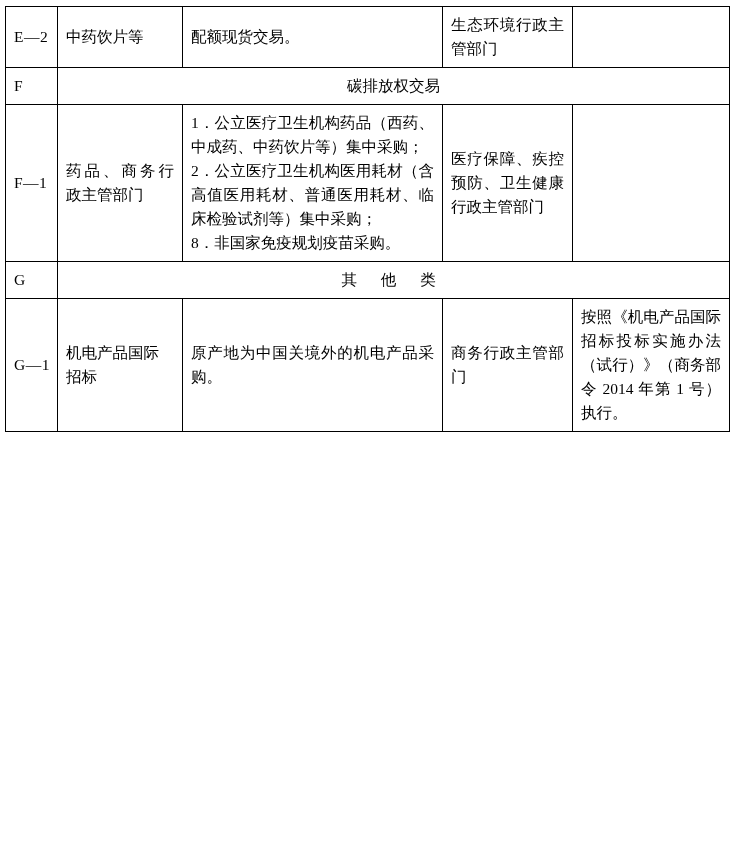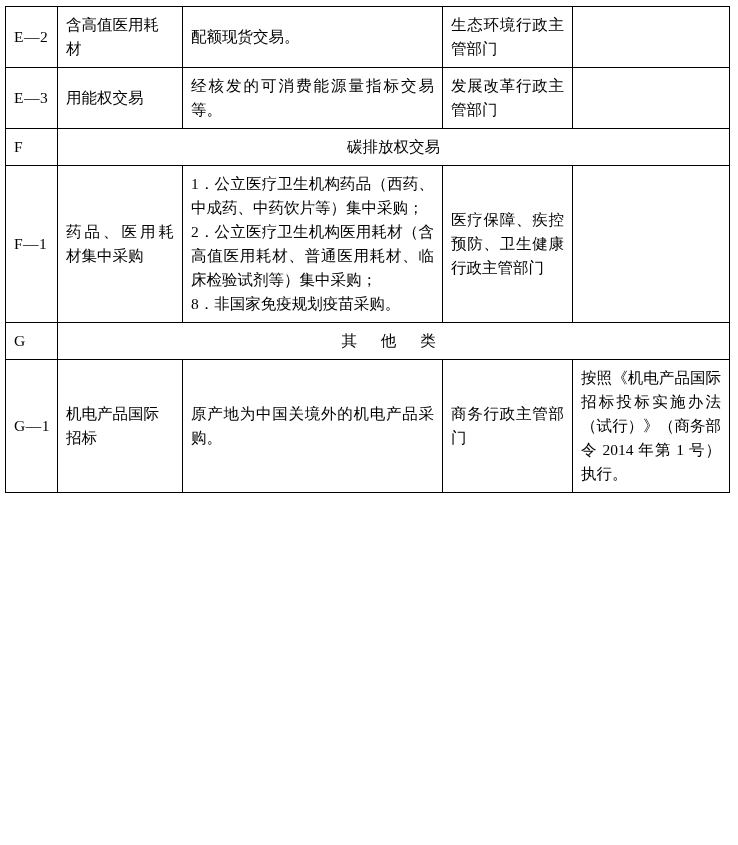--- a/index.html
+++ b/index.html
@@ -90,42 +90,35 @@
       <col class="c-code">
       <col class="c-name">
       <col class="c-desc">
       <col class="c-dept">
       <col class="c-note">
     </colgroup>
     <tbody>
 
       <tr>
         <td class="code-cell">E—2</td>
-        <td class="name-cell">含高值医用耗材</td>
+        <td class="name-cell">中药饮片等</td>
         <td class="desc-cell">配额现货交易。</td>
         <td class="dept-cell">生态环境行政主管部门</td>
         <td class="note-cell empty-cell"></td>
       </tr>
 
-      <tr>
-        <td class="code-cell">E—3</td>
-        <td class="name-cell">用能权交易</td>
-        <td class="desc-cell">经核发的可消费能源量指标交易等。</td>
-        <td class="dept-cell">发展改革行政主管部门</td>
-        <td class="note-cell empty-cell"></td>
-      </tr>
 
       <tr>
         <td class="code-cell">F</td>
         <td class="section-cell" colspan="4">碳排放权交易</td>
       </tr>
 
       <tr>
         <td class="code-cell">F—1</td>
-        <td class="name-cell justified">药品、医用耗材集中采购</td>
+        <td class="name-cell justified">药品、商务行政主管部门</td>
         <td class="desc-cell">
           <div class="list-line just-text">1．公立医疗卫生机构药品（西药、中成药、中药饮片等）集中采购；</div>
           <div class="list-line just-text">2．公立医疗卫生机构医用耗材（含高值医用耗材、普通医用耗材、临床检验试剂等）集中采购；</div>
           <div class="list-line just-text">8．非国家免疫规划疫苗采购。</div>
         </td>
         <td class="dept-cell">医疗保障、疾控预防、卫生健康行政主管部门</td>
         <td class="note-cell empty-cell"></td>
       </tr>
 
       <tr>

